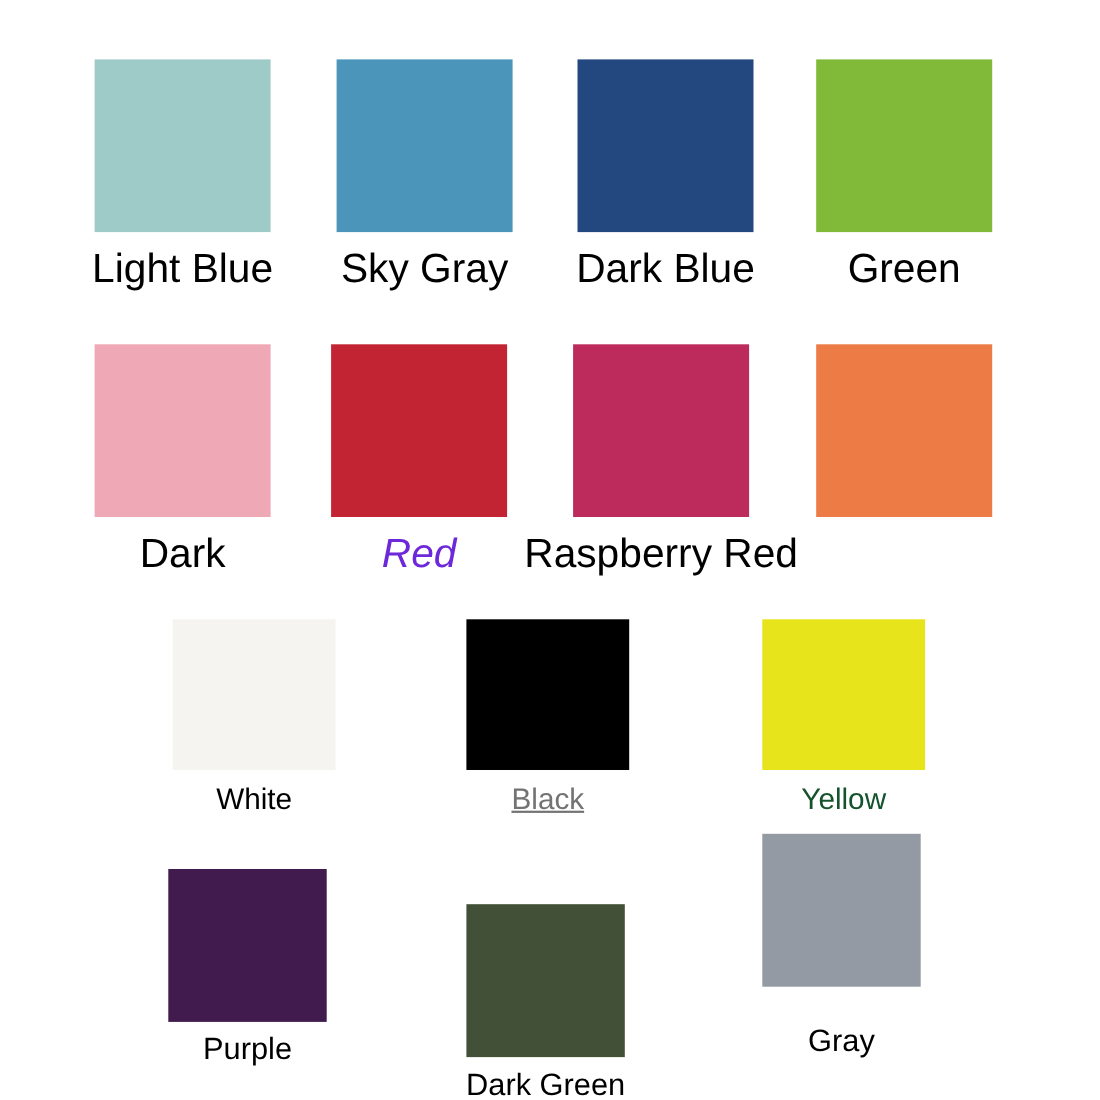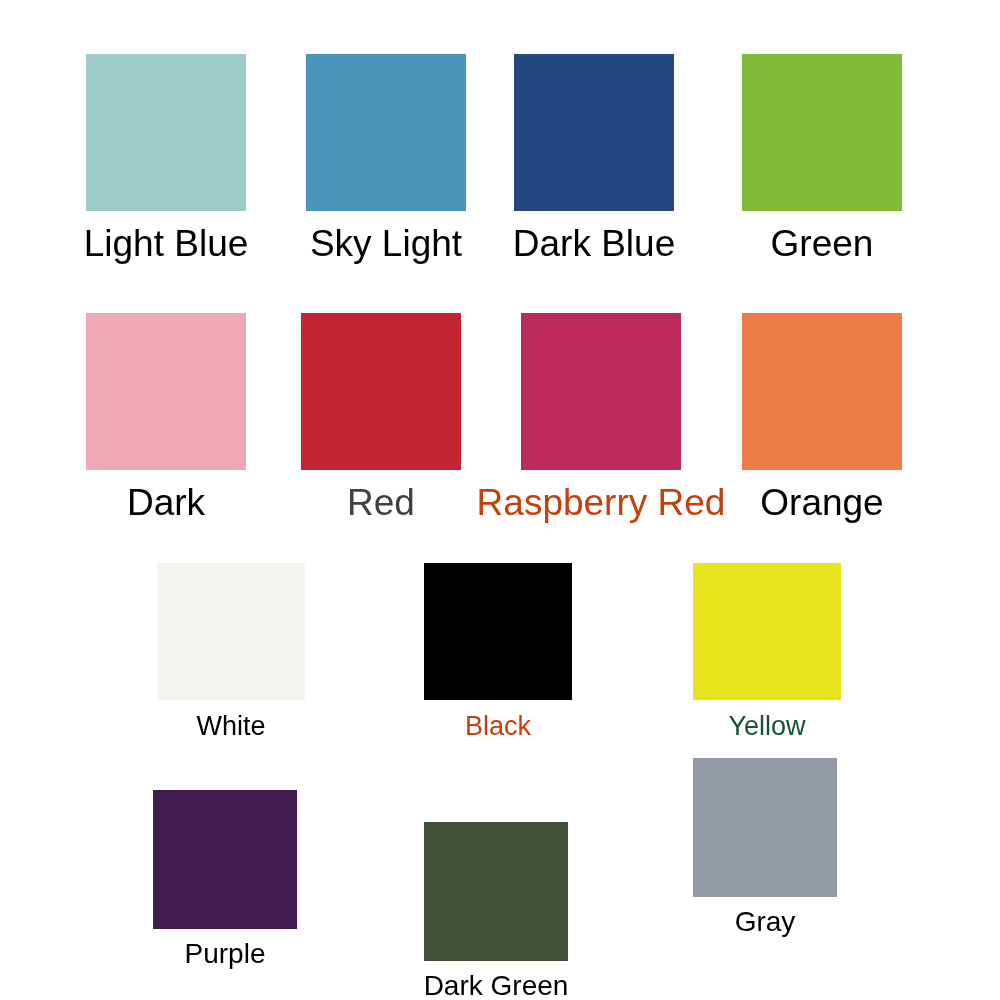--- a/index.html
+++ b/index.html
@@ -59,63 +59,62 @@
 </head>
 <body>
 
 <div id="palette-board" style="background: rgb(255, 255, 255);">
     <div class="swatch-cell row-1" style="left: 86px; top: 54px; width: 160px;">
       <div class="swatch-chip" style="background: rgb(158, 203, 200);"></div>
       <div class="swatch-label" style="color: rgb(0, 0, 0);">Light Blue</div>
     </div>
     <div class="swatch-cell row-1" style="left: 306px; top: 54px; width: 160px;">
       <div class="swatch-chip" style="background: rgb(76, 149, 186);"></div>
-      <div class="swatch-label" style="color: rgb(0, 0, 0);">Sky Light</div>
+      <div class="swatch-label" style="color: rgb(0, 0, 0);">Sky Gray</div>
     </div>
-    <div class="swatch-cell row-1" style="left: 514px; top: 54px; width: 160px;">
+    <div class="swatch-cell row-1" style="left: 525px; top: 54px; width: 160px;">
       <div class="swatch-chip" style="background: rgb(35, 71, 127);"></div>
       <div class="swatch-label" style="color: rgb(0, 0, 0);">Dark Blue</div>
     </div>
     <div class="swatch-cell row-1" style="left: 742px; top: 54px; width: 160px;">
       <div class="swatch-chip" style="background: rgb(129, 186, 57);"></div>
       <div class="swatch-label" style="color: rgb(0, 0, 0); text-align: right;">Green</div>
     </div>
     <div class="swatch-cell row-2" style="left: 86px; top: 313px; width: 160px;">
       <div class="swatch-chip" style="background: rgb(239, 168, 181);"></div>
       <div class="swatch-label" style="color: rgb(0, 0, 0);">Dark</div>
     </div>
     <div class="swatch-cell row-2" style="left: 301px; top: 313px; width: 160px;">
       <div class="swatch-chip" style="background: rgb(195, 36, 51);"></div>
-      <div class="swatch-label" style="color: #404040;">Red</div>
+      <div class="swatch-label" style="color: #6d28d9; font-style: italic;">Red</div>
     </div>
     <div class="swatch-cell row-2" style="left: 521px; top: 313px; width: 160px;">
       <div class="swatch-chip" style="background: rgb(188, 43, 91);"></div>
-      <div class="swatch-label" style="color: #c2410c;">Raspberry Red</div>
+      <div class="swatch-label" style="color: #000000;">Raspberry Red</div>
     </div>
     <div class="swatch-cell row-2" style="left: 742px; top: 313px; width: 160px;">
       <div class="swatch-chip" style="background: rgb(236, 123, 69);"></div>
-      <div class="swatch-label" style="color: rgb(0, 0, 0);">Orange</div>
     </div>
     <div class="swatch-cell row-3" style="left: 157px; top: 563px; width: 148px;">
       <div class="swatch-chip" style="background: rgb(245, 244, 240);"></div>
       <div class="swatch-label" style="color: rgb(0, 0, 0);">White</div>
     </div>
     <div class="swatch-cell row-3" style="left: 424px; top: 563px; width: 148px;">
       <div class="swatch-chip" style="background: rgb(0, 0, 0);"></div>
-      <div class="swatch-label" style="color: #c2410c;">Black</div>
+      <div class="swatch-label" style="color: #737373; text-decoration: underline;">Black</div>
     </div>
     <div class="swatch-cell row-3" style="left: 693px; top: 563px; width: 148px;">
       <div class="swatch-chip" style="background: rgb(232, 228, 28);"></div>
       <div class="swatch-label" style="color: #14532d; text-align: center;">Yellow</div>
     </div>
     <div class="swatch-cell row-4" style="left: 153px; top: 790px; width: 144px;">
       <div class="swatch-chip" style="background: rgb(65, 26, 78);"></div>
       <div class="swatch-label" style="color: rgb(0, 0, 0);">Purple</div>
     </div>
     <div class="swatch-cell row-4" style="left: 424px; top: 790px; width: 144px; margin-top: 32px;">
       <div class="swatch-chip" style="background: rgb(67, 80, 56);"></div>
       <div class="swatch-label" style="color: rgb(0, 0, 0);">Dark Green</div>
     </div>
-    <div class="swatch-cell row-4" style="left: 693px; top: 758px; width: 144px;">
+    <div class="swatch-cell row-4" style="left: 693px; top: 758px; width: 144px; gap: 24px;">
       <div class="swatch-chip" style="background: rgb(147, 154, 163);"></div>
       <div class="swatch-label" style="color: rgb(0, 0, 0);">Gray</div>
     </div>
   </div>
 
 </body></html>

